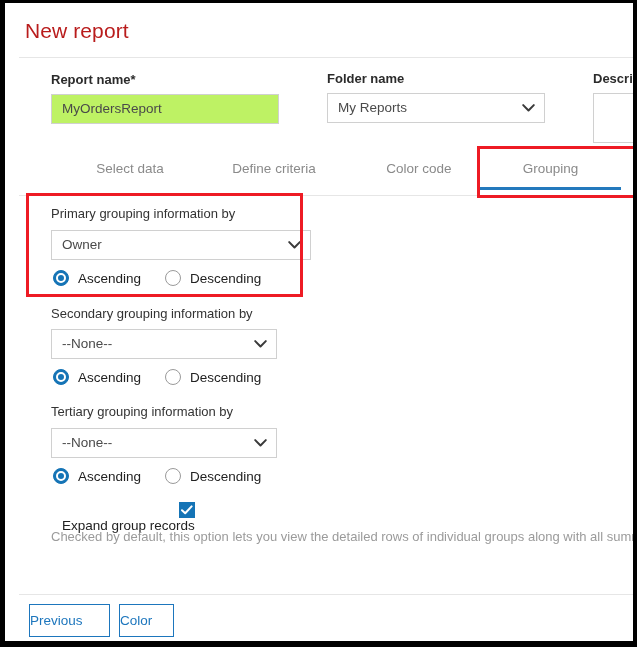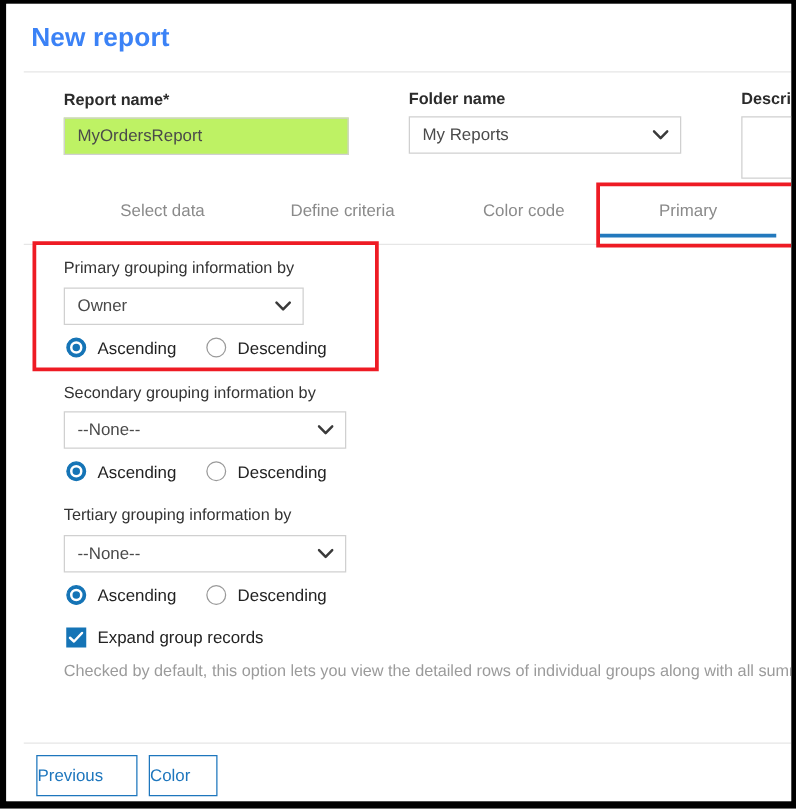--- a/index.html
+++ b/index.html
@@ -30,22 +30,22 @@
     background: #ffffff;
     overflow: hidden;
   }
 
   
   .title {
     position: absolute;
     left: 20px;
     top: 16px;
     font-size: 21px;
-    color: #3b82f6;
-    font-weight: 700;
+    color: #b91c1c;
+    font-weight: 400;
     letter-spacing: 0.1px;
     white-space: nowrap;
   }
   .hr-top {
     position: absolute;
     left: 14px;
     top: 54px;
     width: 614px;
     height: 1px;
     background: #e6e6e6;
@@ -182,22 +182,23 @@
     font-size: 13.5px;
     color: #222222;
     margin-left: 9px;
     margin-right: 24px;
   }
 
   
   .cb-row {
     position: absolute;
     display: flex;
-    align-items: flex-start;
-    white-space: nowrap;
+    align-items: flex-end;
+    white-space: nowrap;
+    flex-direction: column;
   }
   .cb-box {
     width: 16px;
     height: 16px;
     background: #1574b6;
     box-sizing: border-box;
     position: relative;
     flex: none;
   }
   .cb-box svg {
@@ -283,28 +284,28 @@
       <div class="tab" style="left:16px; width:190px;">
         <span>Select data</span>
       </div>
       <div class="tab" style="left:305px; width:190px;">
         <span>Color code</span>
       </div>
       <div class="tab" style="left:160px; width:190px;">
         <span>Define criteria</span>
       </div>
       <div class="tab" style="left:449px; width:165px;">
-        <span>Primary</span>
+        <span>Grouping</span>
         <div class="tab-underline"></div>
       </div>
     </div>
     <div class="tabs-bottom-line"></div>
 
     <div class="group-label" style="left:46px; top:203px;">Primary grouping information by</div>
-    <div class="selectbox" style="position:absolute; left:46px; top:227px; width:192px;">
+    <div class="selectbox" style="position:absolute; left:46px; top:227px; width:260px;">
       <span>Owner</span>
       <span class="chev">
         <svg width="13" height="9" viewBox="0 0 13 9">
             <path d="M1.2 1.6 L6.5 7 L11.8 1.6" fill="none" stroke="#3a3a3a" stroke-width="2" stroke-linecap="round" stroke-linejoin="round"></path>
           </svg>
       </span>
     </div>
     <div class="radio-row" style="left:48px; top:267px;">
       <span class="radio-outer checked"></span>
       <span class="radio-label">Ascending</span>

